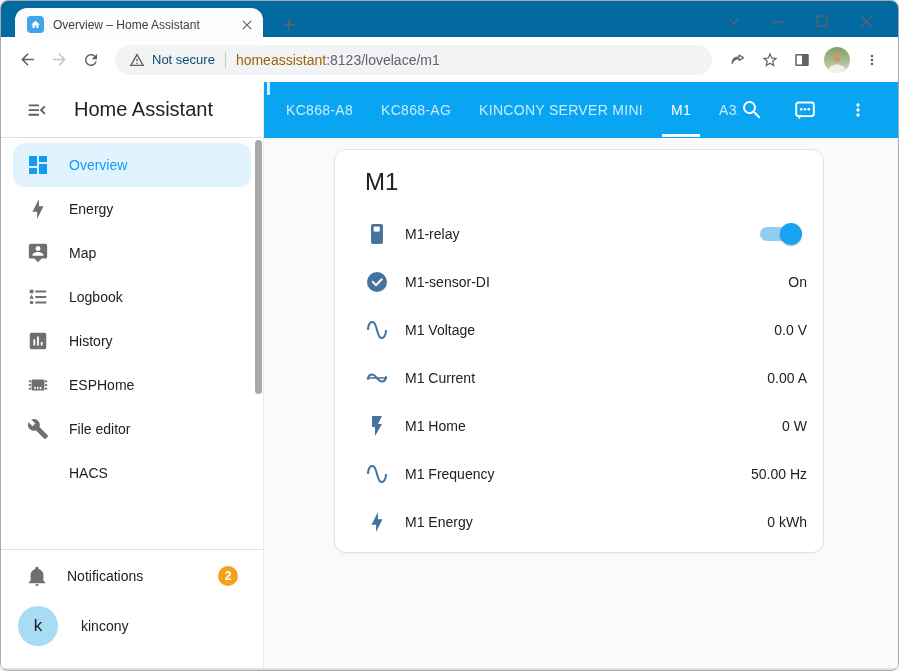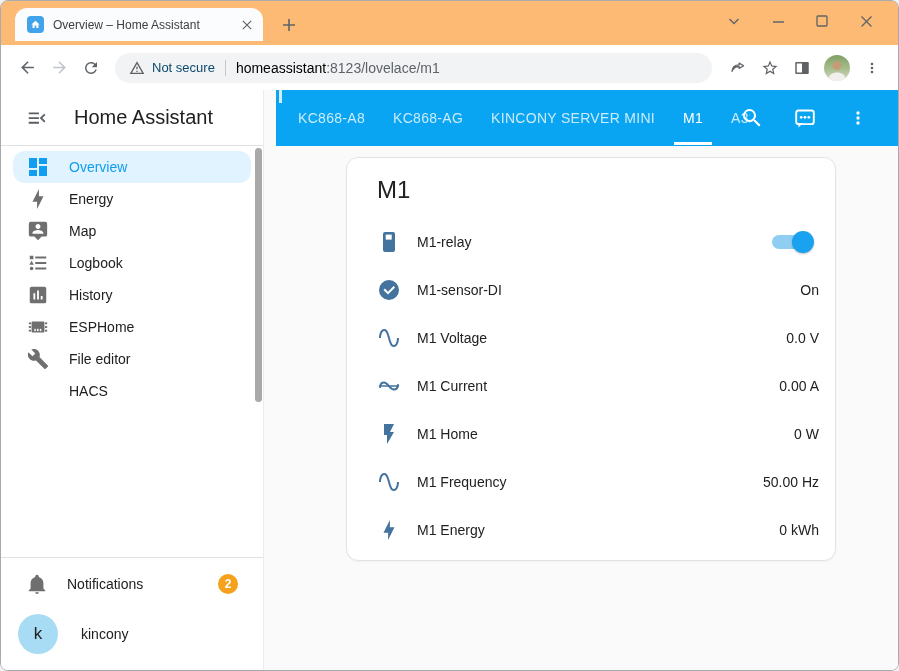--- a/index.html
+++ b/index.html
@@ -1,48 +1,48 @@
 <!DOCTYPE html>
 <html><head>
 <meta charset="utf-8">
 <style>
   * { box-sizing: border-box; margin: 0; padding: 0; }
   html,body { width:899px; height:671px; background:#f2f2f2; font-family:"Liberation Sans","DejaVu Sans",sans-serif; }
   .window { width:899px; height:671px; border:1px solid #a8aaad; border-radius:8px; overflow:hidden; background:#dee1e6; position:relative; }
 
   
-  .titlebar { height:44px; background:#fdba74; position:relative; }
+  .titlebar { height:36px; background:#0369a1; position:relative; }
   .btab { position:absolute; left:14px; top:7px; width:248px; height:33px; background:#fbfcfd; border-radius:12px 12px 0 0; display:flex; align-items:center; padding:0 8px 0 12px; }
   .btab .favicon { width:17px; height:17px; border-radius:4px; background:#41a4ea; display:flex; align-items:center; justify-content:center; flex:none; }
   .btab .title { flex:1; font-size:12px; color:#3c4043; margin-left:9px; white-space:nowrap; overflow:hidden; text-overflow:ellipsis; }
   .btab .tabclose { width:17px; height:17px; display:flex; align-items:center; justify-content:center; border-radius:50%; color:#5f6368; flex:none; }
   .newtab { position:absolute; left:274px; top:10px; width:27px; height:27px; border-radius:50%; display:flex; align-items:center; justify-content:center; color:#5f6368; }
   .winctl { position:absolute; right:10px; top:0; height:40px; display:flex; }
   .winbtn { width:44px; height:40px; display:flex; align-items:center; justify-content:center; color:#5f6368; }
 
   
   .toolbar { height:45px; background:#ffffff; display:flex; align-items:center; padding:0 10px; }
   .tbtn { width:32px; height:32px; border-radius:50%; display:flex; align-items:center; justify-content:center; flex:none; }
   .addr { flex:1; height:30px; background:#f1f3f4; border-radius:15px; margin:0 10px 0 8px; display:flex; align-items:center; padding:0 14px; min-width:0; }
   .addr .sec { font-size:13px; color:#0c4a6e; margin-left:7px; white-space:nowrap; }
   .addr .div { width:1px; height:16px; background:#c6c9cc; margin:0 10px; }
   .addr .url { font-size:14px; white-space:nowrap; overflow:hidden; }
-  .addr .url .host { color:#000000; }
+  .addr .url .host { color:#a16207; }
   .addr .url .rest { color:#5f6368; }
   .avatar-btn { width:26px; height:26px; border-radius:50%; overflow:hidden; margin:0 6px; flex:none; }
 
   
-  .app { display:flex; height:586px; background:#fafafa;gap:12px; }
+  .app { display:flex; height:586px; background:#fafafa; }
 
   
   .sidebar { width:263px; background:#ffffff; border-right:1px solid #ececec; display:flex; flex-direction:column; position:relative; flex:none; }
   .sb-header { height:56px; border-bottom:1px solid #e0e0e0; display:flex; align-items:center; padding-left:24px; flex:none; }
   .sb-header .sb-title { font-size:20px; color:#212121; margin-left:25px; }
   .nav { padding-top:5px; }
-  .nav-item { height:32px; margin:0 12px; border-radius:12px; display:flex; align-items:center; padding-left:13px; cursor:pointer; }
+  .nav-item { height:44px; margin:0 12px; border-radius:12px; display:flex; align-items:center; padding-left:13px; cursor:pointer; }
   .nav-item .ico { width:24px; height:24px; flex:none; display:flex; align-items:center; justify-content:center; }
   .nav-item .lbl { margin-left:19px; font-size:14px; font-weight:500; color:#212121; }
   .nav-item.active { background:#e0f3fe; }
   .nav-item.active .lbl { color:#119df2; }
   .sb-thumb { position:absolute; right:1px; top:58px; width:7px; height:254px; background:#a9a9a9; border-radius:4px; }
   .sb-bottom { margin-top:auto; border-top:1px solid #e0e0e0; padding:2px 0 16px; }
   .notif-row { height:48px; display:flex; align-items:center; padding-left:25px; cursor:pointer; }
   .notif-row .lbl { margin-left:19px; font-size:14px; font-weight:500; color:#212121; }
   .badge { margin-left:auto; margin-right:25px; width:20px; height:20px; border-radius:50%; background:#f5a11c; color:#fff; font-size:12px; font-weight:700; display:flex; align-items:center; justify-content:center; }
   .user-row { height:52px; display:flex; align-items:center; padding-left:17px; cursor:pointer; }

